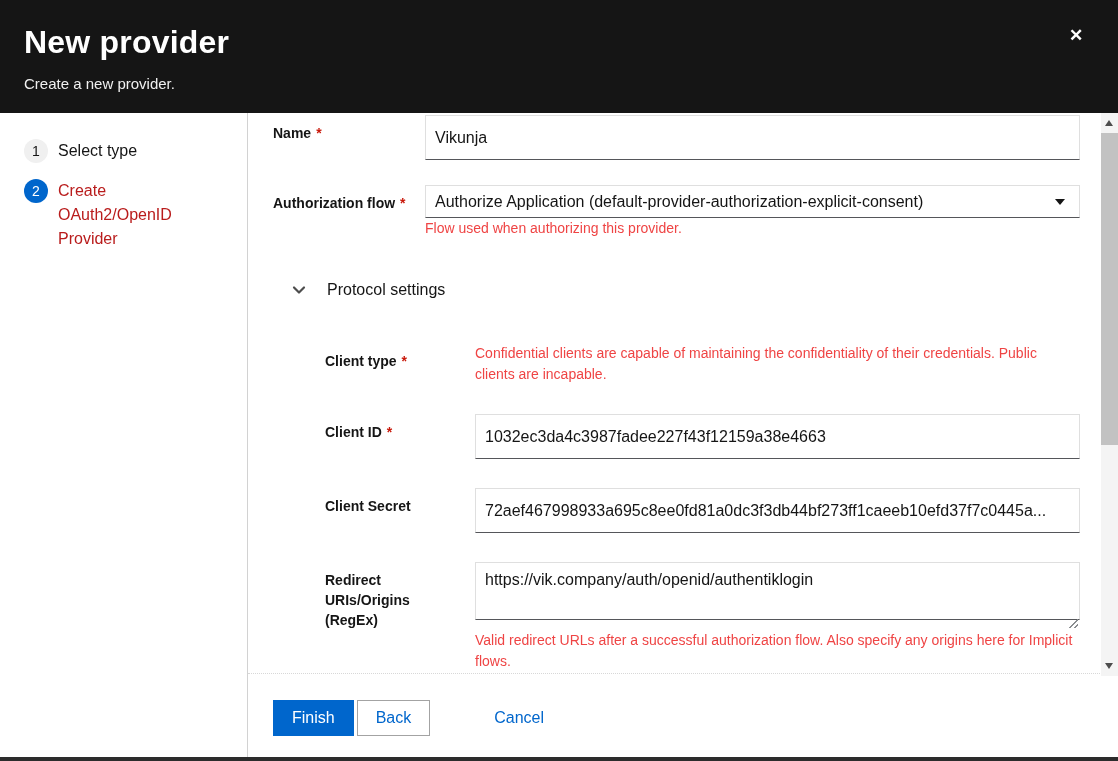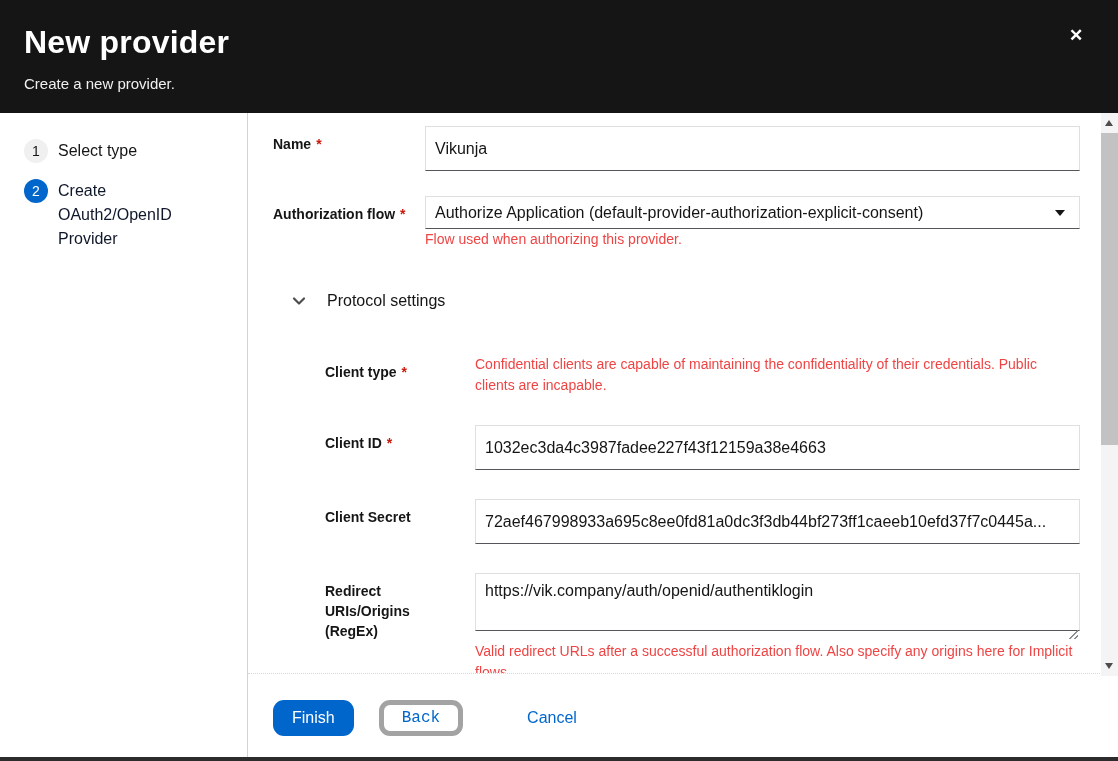--- a/index.html
+++ b/index.html
@@ -31,27 +31,27 @@
     padding:26px 14px 0 24px; background:#fff;
   }
   .step { display:flex; margin-bottom:16px; cursor:pointer; }
   .step-circle {
     width:24px; height:24px; border-radius:50%; flex:0 0 24px;
     background:#f0f0f0; color:#151515; font-size:14px;
     display:flex; align-items:center; justify-content:center; margin-right:10px;
   }
   .step.active .step-circle { background:#0066cc; color:#fff; }
   .step-label { font-size:16px; line-height:24px; color:#151515; max-width:150px; }
-  .step.active .step-label { color:#0f172a; }
+  .step.active .step-label { color:#b91c1c; }
 
   .content-col { flex:1 1 auto; display:flex; flex-direction:column; position:relative; background:#fff; }
 
   .scroll-area {
     height:560px; flex:0 0 560px; overflow:hidden;
-    padding:13px 35px 0 25px;
+    padding:2px 35px 0 25px;
   }
 
   
   .row { display:grid; grid-template-columns:152px 655px; }
   .row.nested { margin-left:52px; grid-template-columns:150px 605px; }
   .field-label { font-size:14px; font-weight:700; padding-top:8px; line-height:20px; padding-right:10px; }
   .req { color:#c9190b; margin-left:5px; font-weight:700; font-size:14px; }
 
   .input-box, .select-box, .textarea-box {
     background:#fff; border:1px solid #dfdfdf; border-bottom:1px solid #55565a;
@@ -90,24 +90,24 @@
   .mt-ctype { margin-top:44px; }
   .mt-cid { margin-top:29px; }
   .mt-csec { margin-top:29px; }
   .mt-redir { margin-top:29px; }
 
   
   .wizard-footer {
     height:84px; flex:0 0 84px; border-top:1px dotted #d8d8d8;
     padding:26px 0 0 25px; display:flex; align-items:flex-start; background:#fff;
   }
-  .btn { font-size:16px; height:36px; border-radius:11px; cursor:pointer;
+  .btn { font-size:16px; height:36px; border-radius:0; cursor:pointer;
          font-family:"Liberation Sans","DejaVu Sans",sans-serif; }
   .btn-primary { background:#0066cc; color:#fff; border:none; padding:0 19px; }
-  .btn-secondary { background:#fff; color:#0066cc; border:5px solid #a3a3a3; padding:0 18px; margin-left:25px;font-family:Liberation Mono, monospace; }
+  .btn-secondary { background:#fff; color:#0066cc; border:1px solid #a3a3a3; padding:0 18px; margin-left:3px; }
   .btn-link { background:none; border:none; color:#0066cc; padding:0; margin-left:64px; height:36px; }
 
   
   .scrollbar {
     position:absolute; top:0; right:0; width:17px; height:563px;
     background:#f4f4f4;
   }
   .sb-arrow-up, .sb-arrow-down {
     position:absolute; left:4px; width:0; height:0; cursor:pointer;
     border-left:4.5px solid transparent; border-right:4.5px solid transparent;

